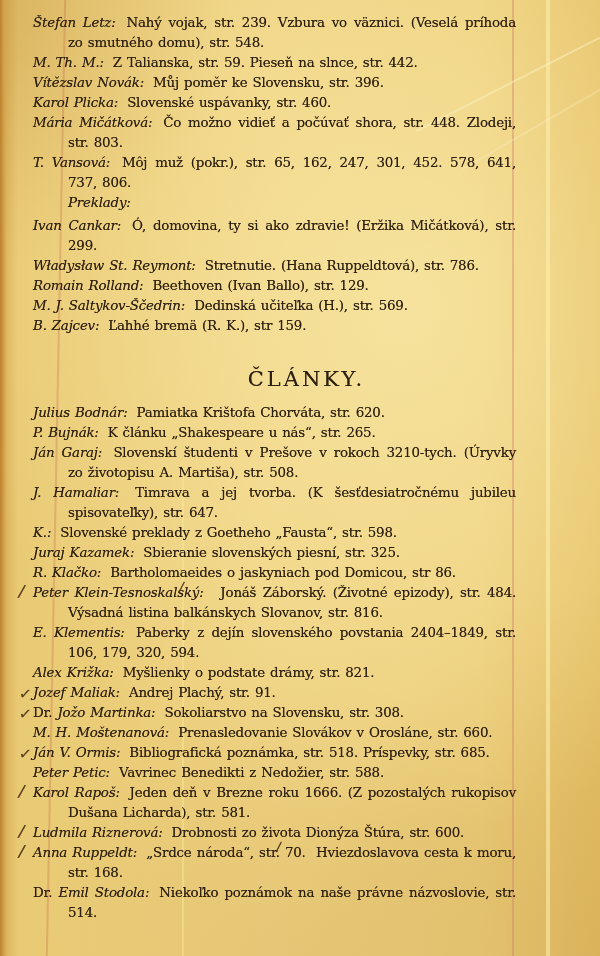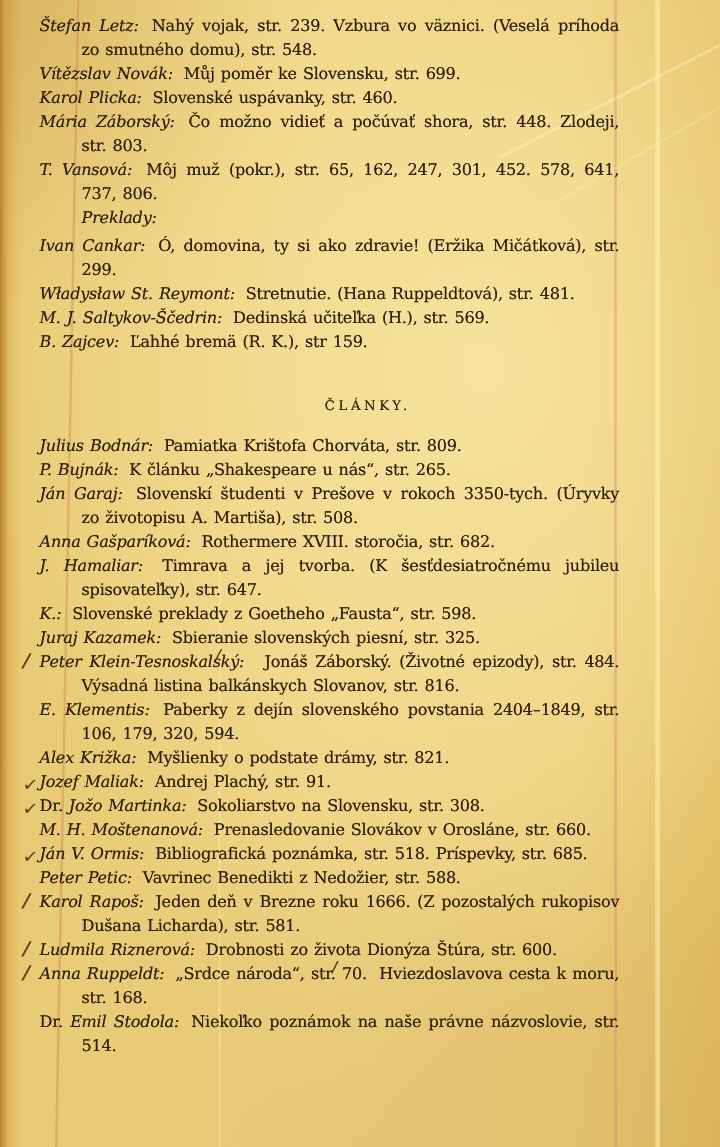--- a/index.html
+++ b/index.html
@@ -29,21 +29,21 @@
     text-align:justify;
     text-shadow:0 0 0.3px rgba(46,32,17,0.65);
   }
   .entry{position:relative;padding-left:35px;text-indent:-35px;}
   .author{font-style:italic;}
   .author-prefix{font-style:normal;}
   .colon{font-style:italic;margin-right:4px;}
   .section-label{padding-left:35px;text-indent:0;font-style:italic;}
   .entries-after-label{margin-top:3px;}
   .heading{
-    text-align:center;font-size:11px;letter-spacing:3px;
+    text-align:center;font-size:21px;letter-spacing:3px;
     margin:33px 0 14px;transform:translateX(32px);text-indent:0;
   }
   .margin-mark{
     position:absolute;left:-14px;top:1px;text-indent:0;
     font-size:15px;color:#503619;opacity:.9;transform:rotate(6deg);
     font-family:"DejaVu Sans",sans-serif;
   }
   .mark-slash{font-size:17px;transform:rotate(12deg);top:-2px;}
   .inline-mark{
     color:#503619;font-style:normal;opacity:.9;display:inline-block;
@@ -61,69 +61,75 @@
   <div class="vline yellow-line2"></div>
   <div class="crease crease-1"></div>
   <div class="crease crease-2"></div>
 
   <div class="content">
     <div id="top-entries">
         <div class="entry">
     <span class="author-prefix"></span><span class="author">Štefan Letz</span><span class="colon">:</span> <span class="entry-text">Nahý vojak, str. 239. Vzbura vo väznici. (Veselá príhoda zo smutného domu), str. 548.</span>
   </div>
         <div class="entry">
-    <span class="author-prefix"></span><span class="author">Vítězslav Novák</span><span class="colon">:</span> <span class="entry-text">Můj poměr ke Slovensku, str. 699.</span>
+    <span class="author-prefix"></span><span class="author">M. Th. M.</span><span class="colon">:</span> <span class="entry-text">Z Talianska, str. 59. Pieseň na slnce, str. 442.</span>
+  </div>
+        <div class="entry">
+    <span class="author-prefix"></span><span class="author">Vítězslav Novák</span><span class="colon">:</span> <span class="entry-text">Můj poměr ke Slovensku, str. 396.</span>
   </div>
         <div class="entry">
     <span class="author-prefix"></span><span class="author">Karol Plicka</span><span class="colon">:</span> <span class="entry-text">Slovenské uspávanky, str. 460.</span>
   </div>
         <div class="entry">
-    <span class="author-prefix"></span><span class="author">Mária Záborský</span><span class="colon">:</span> <span class="entry-text">Čo možno vidieť a počúvať shora, str. 448. Zlodeji, str. 803.</span>
+    <span class="author-prefix"></span><span class="author">Mária Mičátková</span><span class="colon">:</span> <span class="entry-text">Čo možno vidieť a počúvať shora, str. 448. Zlodeji, str. 803.</span>
   </div>
         <div class="entry">
     <span class="author-prefix"></span><span class="author">T. Vansová</span><span class="colon">:</span> <span class="entry-text">Môj muž (pokr.), str. 65, 162, 247, 301, 452. 578, 641, 737, 806.</span>
   </div>
       </div>
     <div class="section-label">Preklady:</div>
     <div id="preklady-entries" class="entries-after-label">
         <div class="entry">
     <span class="author-prefix"></span><span class="author">Ivan Cankar</span><span class="colon">:</span> <span class="entry-text">Ó, domovina, ty si ako zdravie! (Eržika Mičátková), str. 299.</span>
   </div>
         <div class="entry">
-    <span class="author-prefix"></span><span class="author">Władysław St. Reymont</span><span class="colon">:</span> <span class="entry-text">Stretnutie. (Hana Ruppeldtová), str. 481.</span>
+    <span class="author-prefix"></span><span class="author">Władysław St. Reymont</span><span class="colon">:</span> <span class="entry-text">Stretnutie. (Hana Ruppeldtová), str. 786.</span>
+  </div>
+        <div class="entry">
+    <span class="author-prefix"></span><span class="author">Romain Rolland</span><span class="colon">:</span> <span class="entry-text">Beethoven (Ivan Ballo), str. 129.</span>
   </div>
         <div class="entry">
     <span class="author-prefix"></span><span class="author">M. J. Saltykov-Ščedrin</span><span class="colon">:</span> <span class="entry-text">Dedinská učiteľka (H.), str. 569.</span>
   </div>
         <div class="entry">
     <span class="author-prefix"></span><span class="author">B. Zajcev</span><span class="colon">:</span> <span class="entry-text">Ľahhé bremä (R. K.), str 159.</span>
   </div>
       </div>
     <div class="heading">ČLÁNKY.</div>
     <div id="clanky-entries">
         <div class="entry">
-    <span class="author-prefix"></span><span class="author">Julius Bodnár</span><span class="colon">:</span> <span class="entry-text">Pamiatka Krištofa Chorváta, str. 809.</span>
+    <span class="author-prefix"></span><span class="author">Julius Bodnár</span><span class="colon">:</span> <span class="entry-text">Pamiatka Krištofa Chorváta, str. 620.</span>
   </div>
         <div class="entry">
     <span class="author-prefix"></span><span class="author">P. Bujnák</span><span class="colon">:</span> <span class="entry-text">K článku „Shakespeare u nás“, str. 265.</span>
   </div>
         <div class="entry">
-    <span class="author-prefix"></span><span class="author">Ján Garaj</span><span class="colon">:</span> <span class="entry-text">Slovenskí študenti v Prešove v rokoch 3350-tych. (Úryvky zo životopisu A. Martiša), str. 508.</span>
-  </div>
-        <div class="entry">
-    <span class="author-prefix"></span><span class="author">Anna Gašparíková</span><span class="colon">:</span> <span class="entry-text">Rothermere XVIII. storočia, str. 682.</span>
+    <span class="author-prefix"></span><span class="author">Ján Garaj</span><span class="colon">:</span> <span class="entry-text">Slovenskí študenti v Prešove v rokoch 3210-tych. (Úryvky zo životopisu A. Martiša), str. 508.</span>
   </div>
         <div class="entry">
     <span class="author-prefix"></span><span class="author">J. Hamaliar</span><span class="colon">:</span> <span class="entry-text">Timrava a jej tvorba. (K šesťdesiatročnému jubileu spisovateľky), str. 647.</span>
   </div>
         <div class="entry">
     <span class="author-prefix"></span><span class="author">K.</span><span class="colon">:</span> <span class="entry-text">Slovenské preklady z Goetheho „Fausta“, str. 598.</span>
   </div>
         <div class="entry">
     <span class="author-prefix"></span><span class="author">Juraj Kazamek</span><span class="colon">:</span> <span class="entry-text">Sbieranie slovenských piesní, str. 325.</span>
+  </div>
+        <div class="entry">
+    <span class="author-prefix"></span><span class="author">R. Klačko</span><span class="colon">:</span> <span class="entry-text">Bartholomaeides o jaskyniach pod Domicou, str 86.</span>
   </div>
         <div class="entry">
     <span class="margin-mark mark-slash">∕</span><span class="author-prefix"></span><span class="author">Peter Klein-Tesnoskalský</span><span class="colon">:</span> <span class="entry-text"></span> <span class="inline-mark">∕</span> <span class="entry-text">Jonáš Záborský. (Životné epizody), str. 484. Výsadná listina balkánskych Slovanov, str. 816.</span>
   </div>
         <div class="entry">
     <span class="author-prefix"></span><span class="author">E. Klementis</span><span class="colon">:</span> <span class="entry-text">Paberky z dejín slovenského povstania 2404–1849, str. 106, 179, 320, 594.</span>
   </div>
         <div class="entry">
     <span class="author-prefix"></span><span class="author">Alex Križka</span><span class="colon">:</span> <span class="entry-text">Myšlienky o podstate drámy, str. 821.</span>
   </div>

